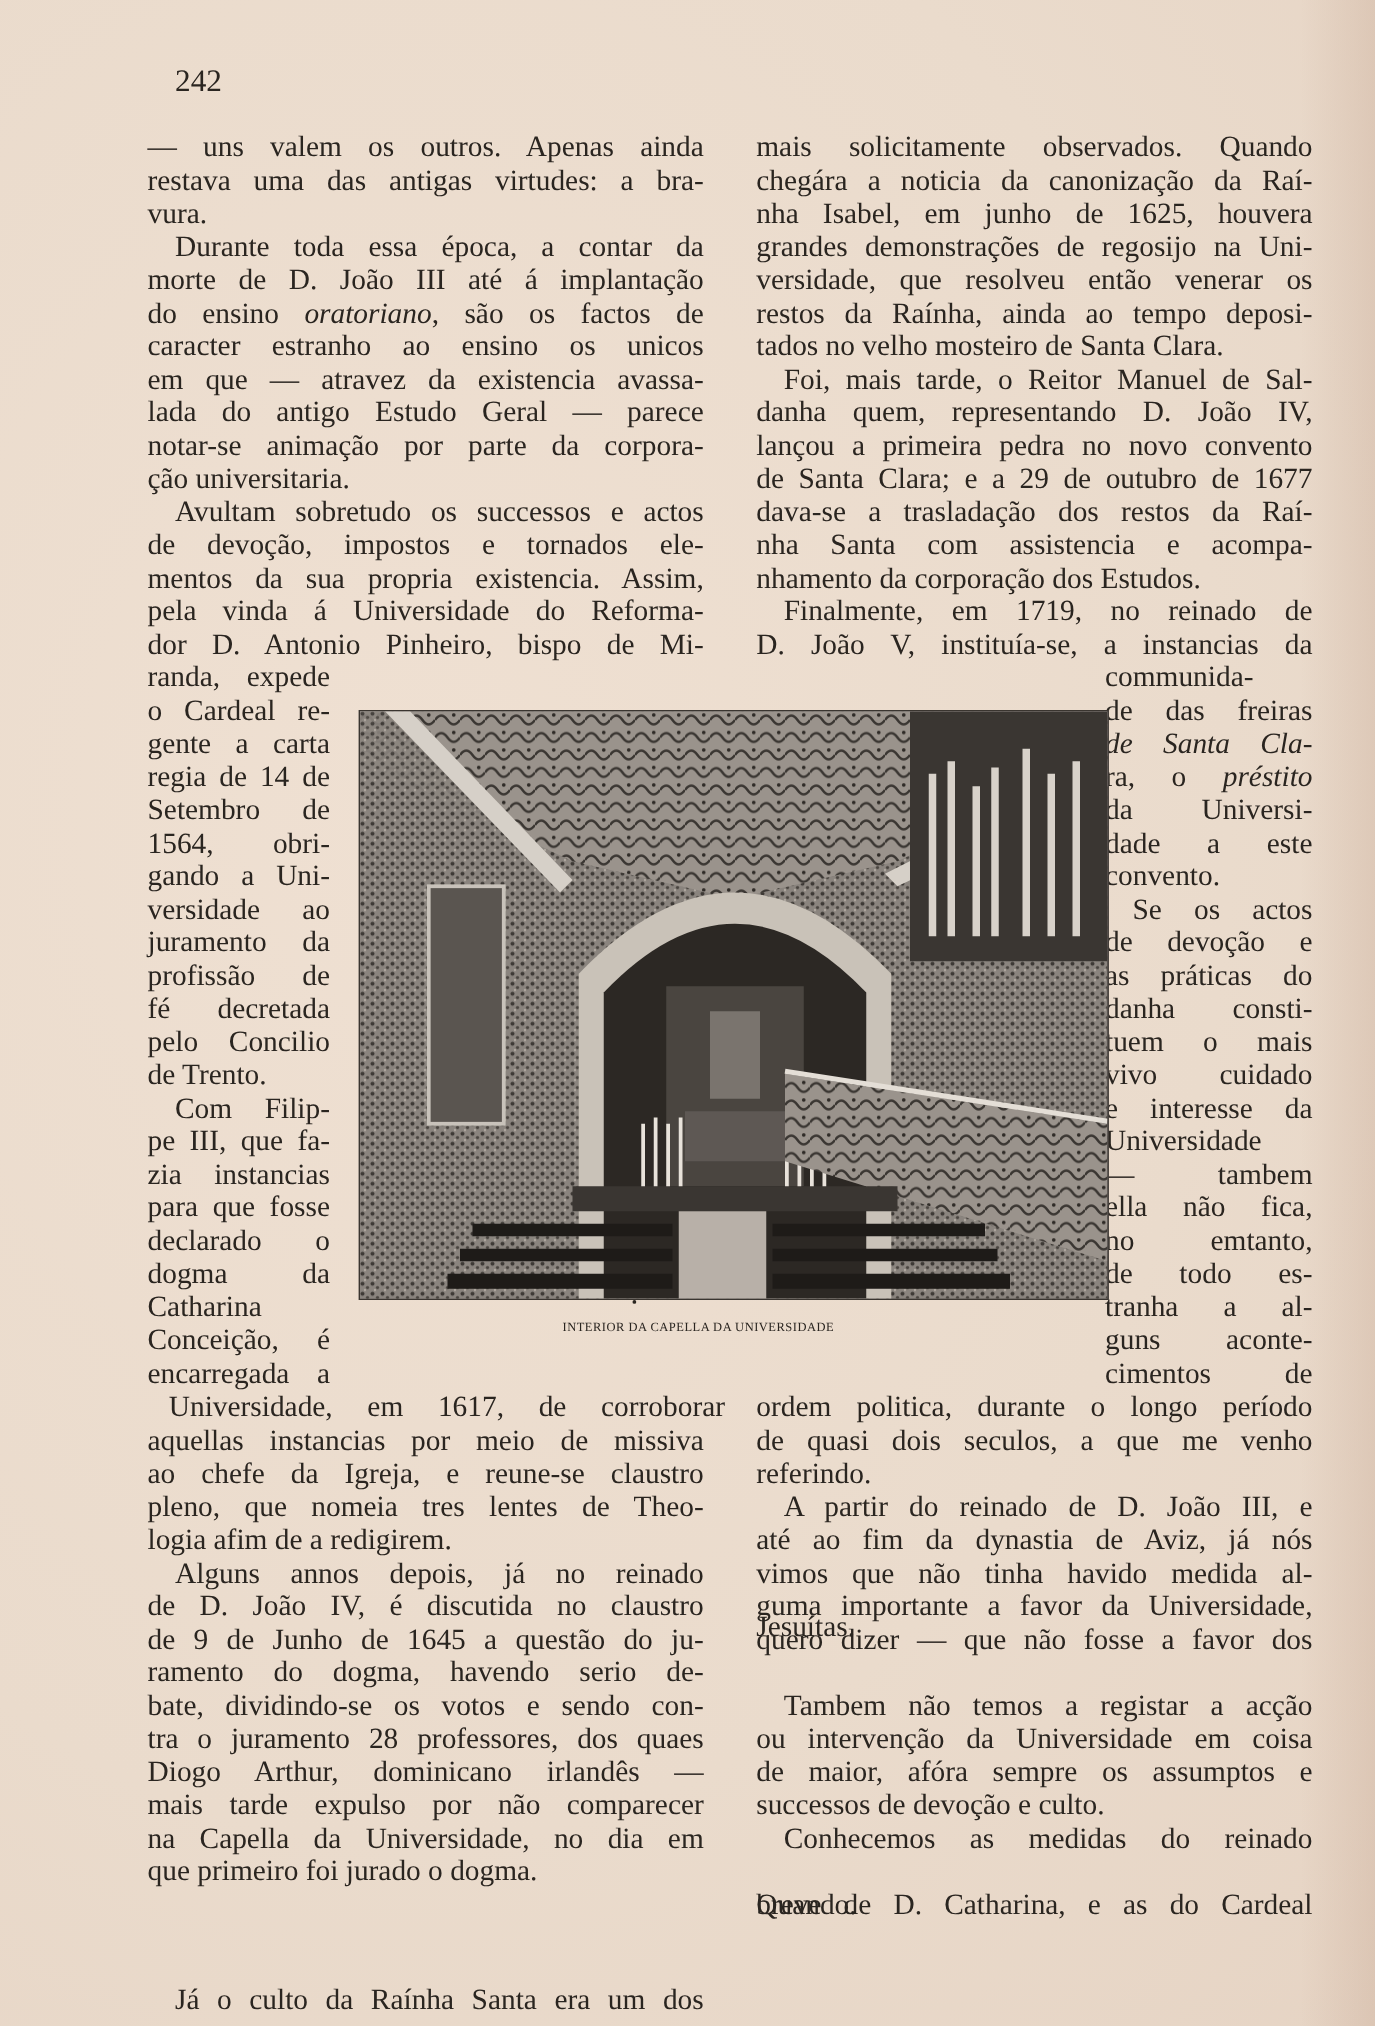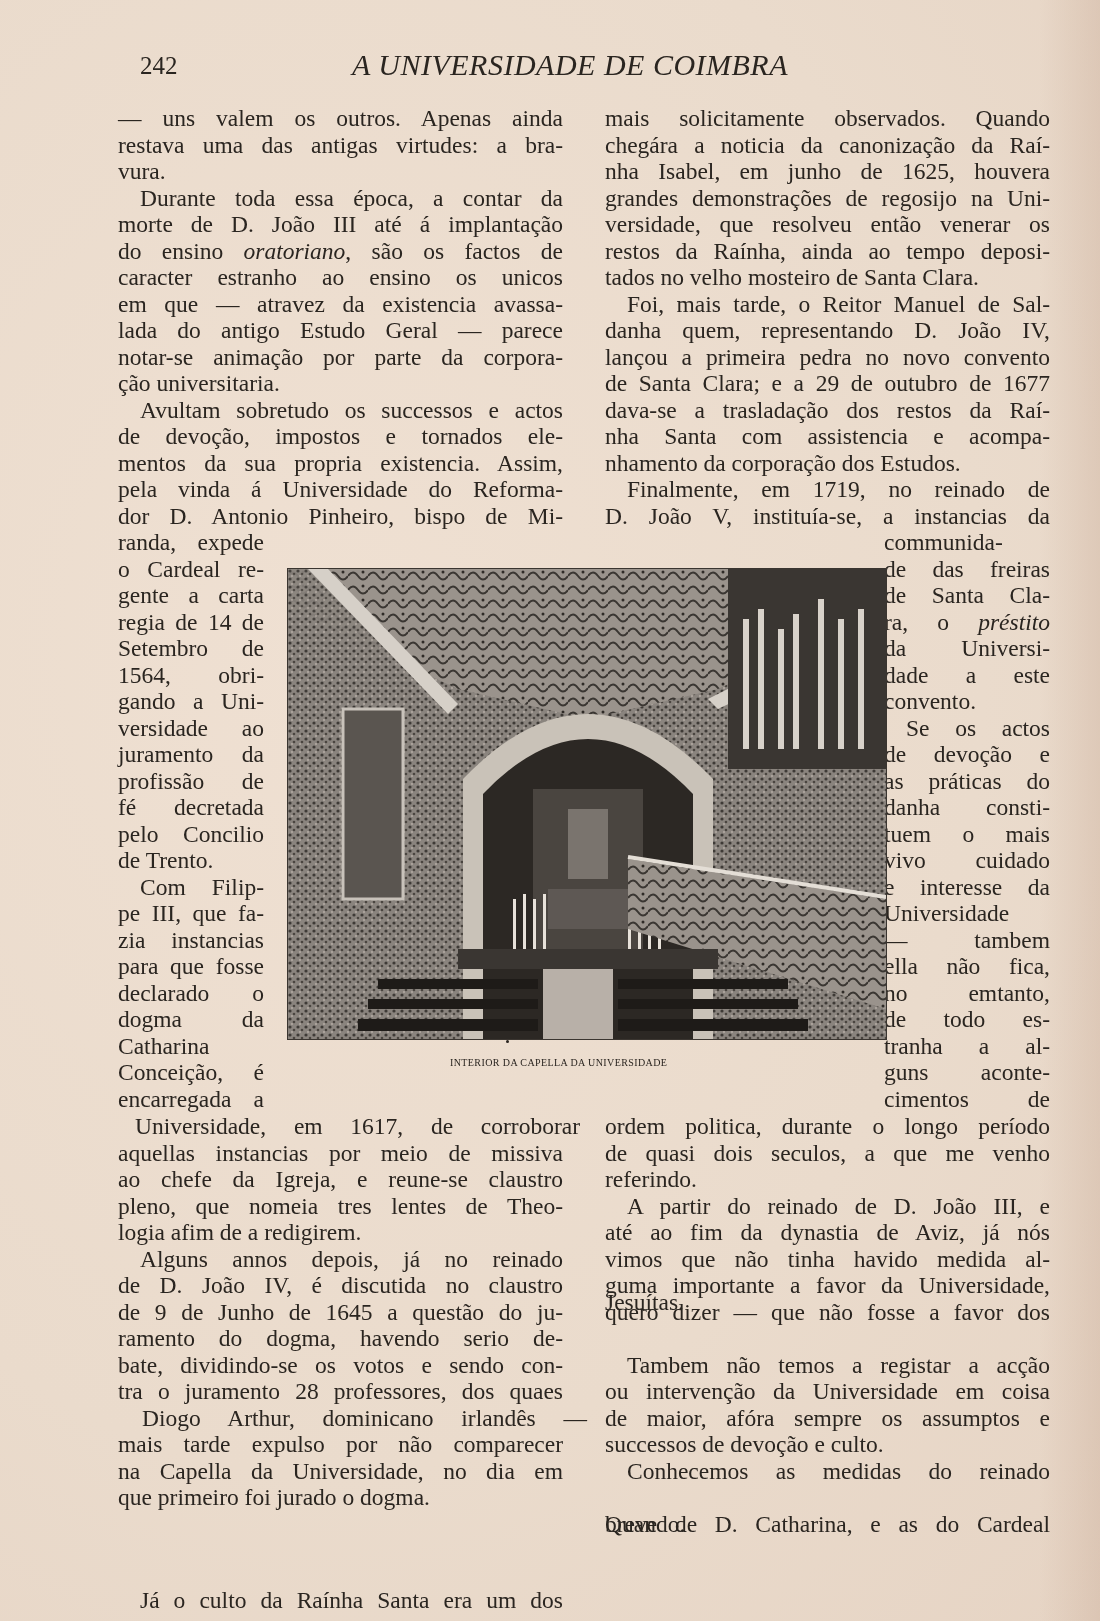--- a/index.html
+++ b/index.html
@@ -54,21 +54,20 @@
     background: #2a2520; border-radius: 50%;
   }
 </style>
 </head>
 <body>
 
 <div class="page">
 
   <div class="running-head">
     <span class="page-number">242</span>
-    <span class="running-title">A UNIVERSIDADE DE COIMBRA</span>
   </div>
 
   <div id="left-col">
       <div class="line colL" style="top: 105px;">— uns valem os outros. Apenas ainda</div>
       <div class="line colL" style="top: 131.5px;">restava uma das antigas virtudes: a bra-</div>
       <div class="line colL last" style="top: 158px;">vura.</div>
       <div class="line colL" style="top: 184.5px; padding-left: 22px; box-sizing: border-box;">Durante toda essa época, a contar da</div>
       <div class="line colL" style="top: 211px;">morte de D. João III até á implantação</div>
       <div class="line colL" style="top: 237.5px;"><span>do ensino </span><i>oratoriano</i><span>, são os factos de</span></div>
       <div class="line colL" style="top: 264px;">caracter estranho ao ensino os unicos</div>
@@ -107,21 +106,21 @@
       <div class="line colL" style="top: 1139.5px;">aquellas instancias por meio de missiva</div>
       <div class="line colL" style="top: 1166px;">ao chefe da Igreja, e reune-se claustro</div>
       <div class="line colL" style="top: 1192.5px;">pleno, que nomeia tres lentes de Theo-</div>
       <div class="line colL last" style="top: 1219px;">logia afim de a redigirem.</div>
       <div class="line colL" style="top: 1245.5px; padding-left: 22px; box-sizing: border-box;">Alguns annos depois, já no reinado</div>
       <div class="line colL" style="top: 1272px;">de D. João IV, é discutida no claustro</div>
       <div class="line colL" style="top: 1298.5px;">de 9 de Junho de 1645 a questão do ju-</div>
       <div class="line colL" style="top: 1325px;">ramento do dogma, havendo serio de-</div>
       <div class="line colL" style="top: 1351.5px;">bate, dividindo-se os votos e sendo con-</div>
       <div class="line colL" style="top: 1378px;">tra o juramento 28 professores, dos quaes</div>
-      <div class="line colL" style="top: 1404.5px; margin-left: 24px;">Diogo Arthur, dominicano irlandês —</div>
+      <div class="line colL" style="top: 1404.5px;">Diogo Arthur, dominicano irlandês —</div>
       <div class="line colL" style="top: 1431px;">mais tarde expulso por não comparecer</div>
       <div class="line colL" style="top: 1457.5px;">na Capella da Universidade, no dia em</div>
       <div class="line colL last" style="top: 1484px;">que primeiro foi jurado o dogma.</div>
       <div class="line colL" style="top: 1587px; padding-left: 22px; box-sizing: border-box;">Já o culto da Raínha Santa era um dos</div>
     </div>
   <div id="right-col">
       <div class="line colR" style="top: 105px;">mais solicitamente observados. Quando</div>
       <div class="line colR" style="top: 131.5px;">chegára a noticia da canonização da Raí-</div>
       <div class="line colR" style="top: 158px;">nha Isabel, em junho de 1625, houvera</div>
       <div class="line colR" style="top: 184.5px;">grandes demonstrações de regosijo na Uni-</div>
@@ -132,21 +131,21 @@
       <div class="line colR" style="top: 317px;">danha quem, representando D. João IV,</div>
       <div class="line colR" style="top: 343.5px;">lançou a primeira pedra no novo convento</div>
       <div class="line colR" style="top: 370px;">de Santa Clara; e a 29 de outubro de 1677</div>
       <div class="line colR" style="top: 396.5px;">dava-se a trasladação dos restos da Raí-</div>
       <div class="line colR" style="top: 423px;">nha Santa com assistencia e acompa-</div>
       <div class="line colR last" style="top: 449.5px;">nhamento da corporação dos Estudos.</div>
       <div class="line colR" style="top: 476px; padding-left: 22px; box-sizing: border-box;">Finalmente, em 1719, no reinado de</div>
       <div class="line colR" style="top: 502.5px;">D. João V, instituía-se, a instancias da</div>
       <div class="line narR" style="top: 529px;">communida-</div>
       <div class="line narR" style="top: 555.5px;">de das freiras</div>
-      <div class="line narR" style="top: 582px;">de Santa Cla-</div>
+      <div class="line narR" style="top: 582px; font-style: italic;">de Santa Cla-</div>
       <div class="line narR" style="top: 608.5px;"><span>ra, o </span><i>préstito</i></div>
       <div class="line narR" style="top: 635px;">da Universi-</div>
       <div class="line narR" style="top: 661.5px;">dade a este</div>
       <div class="line narR last" style="top: 688px;">convento.</div>
       <div class="line narR" style="top: 714.5px; padding-left: 22px; box-sizing: border-box;">Se os actos</div>
       <div class="line narR" style="top: 741px;">de devoção e</div>
       <div class="line narR" style="top: 767.5px;">as práticas do</div>
       <div class="line narR" style="top: 794px;">danha consti-</div>
       <div class="line narR" style="top: 820.5px;">tuem o mais</div>
       <div class="line narR" style="top: 847px;">vivo cuidado</div>

